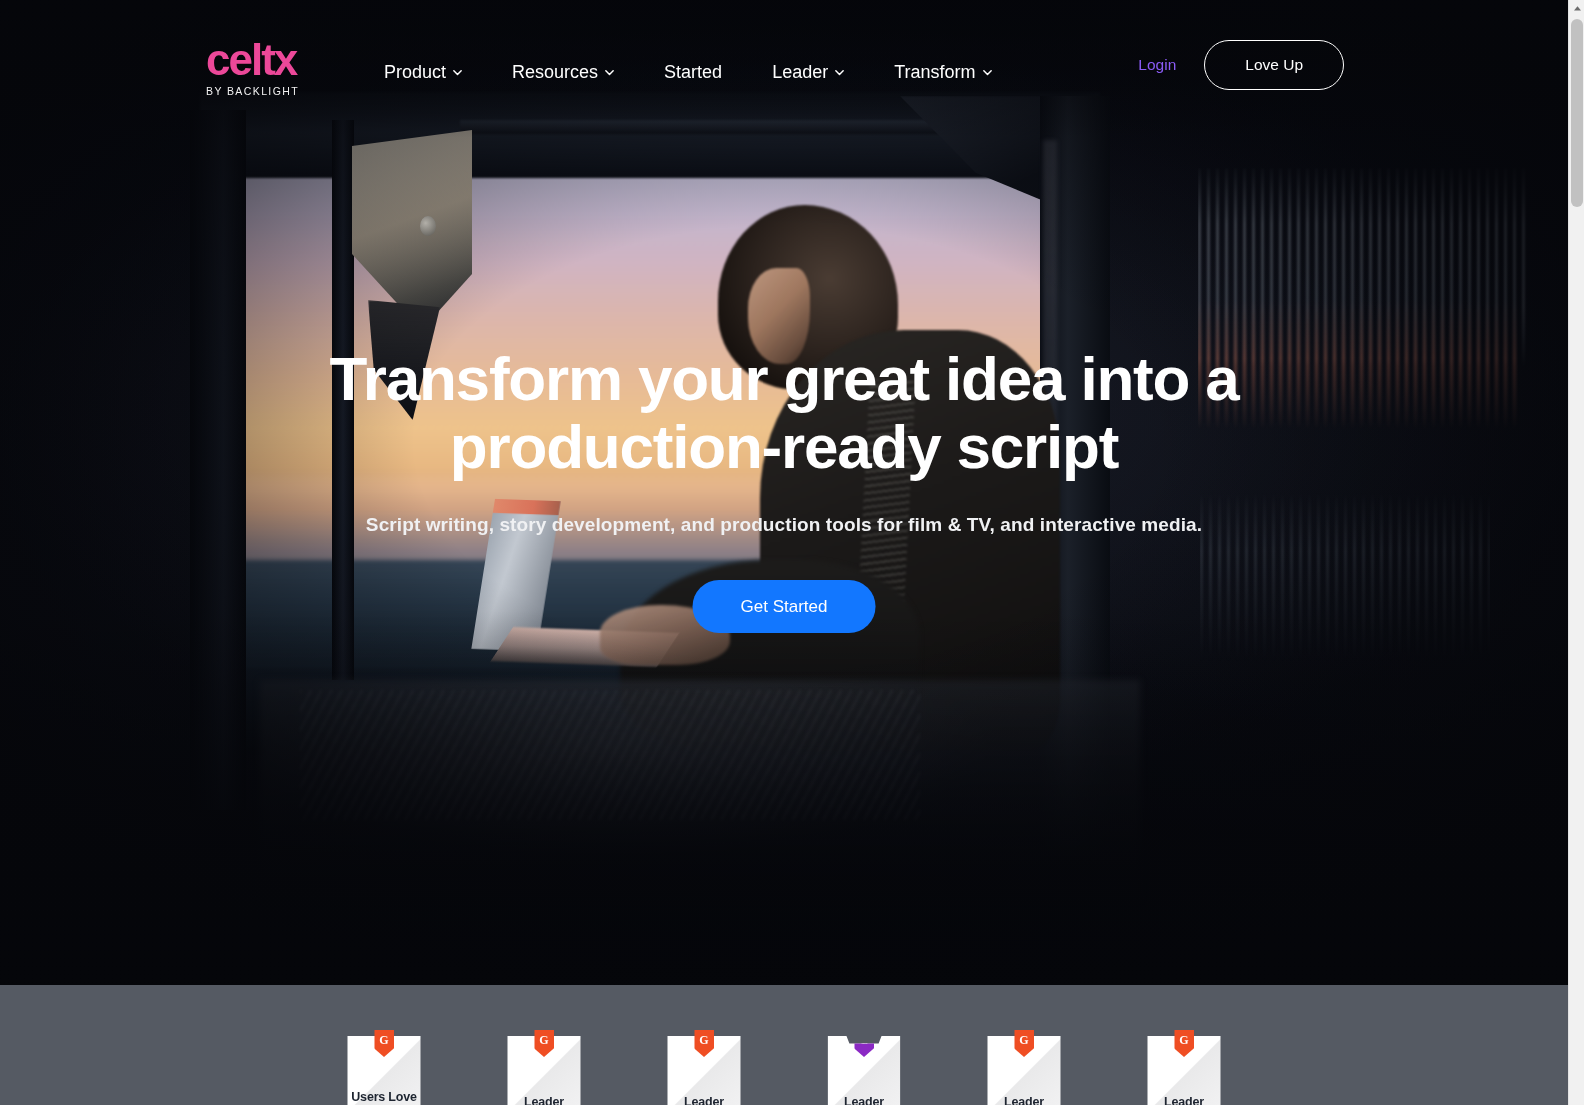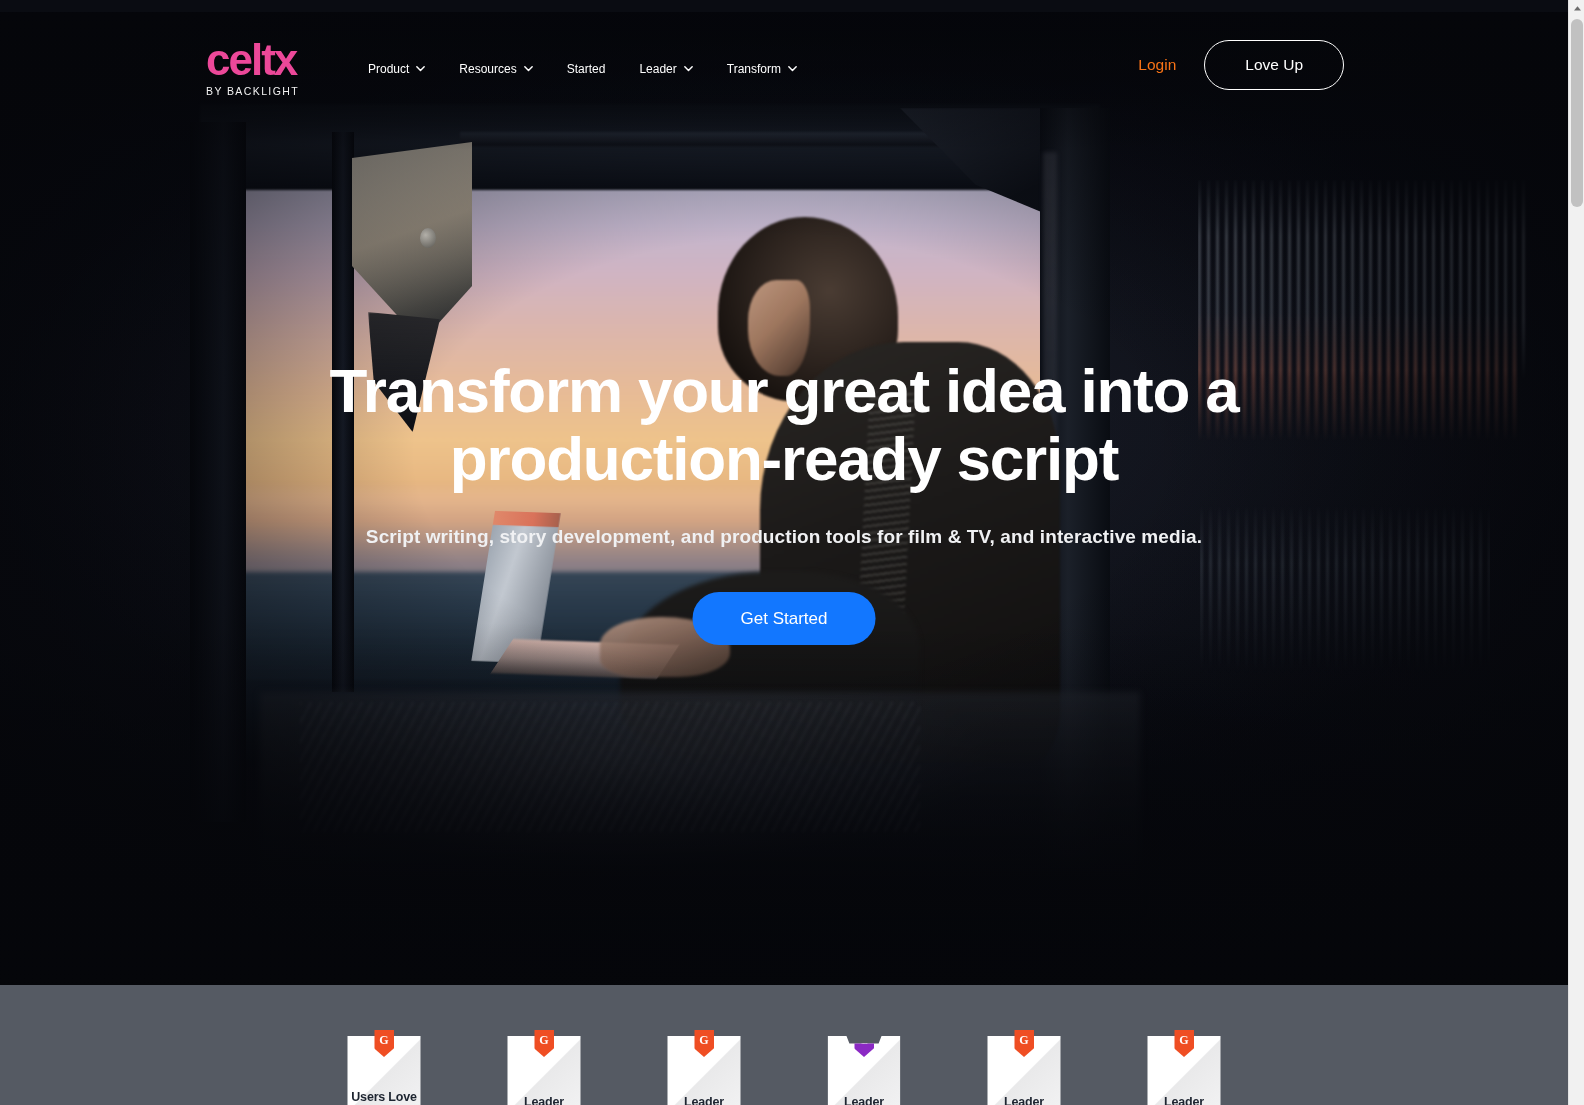--- a/index.html
+++ b/index.html
@@ -9,21 +9,21 @@
     background:#0a0c12;
     font-family:"Liberation Sans", sans-serif;
   }
 
   .viewport { position:relative; width:1584px; height:1105px; overflow:hidden; background:#0a0c12; }
 
   
   .page { position:absolute; left:0; top:0; width:1568px; height:1105px; overflow:hidden; background:#0a0c12; }
 
   
-  .hero { position:absolute; left:0; top:12px; width:1568px; height:985px; overflow:hidden; background:#737373; }
+  .hero { position:absolute; left:0; top:0; width:1568px; height:985px; overflow:hidden; background:#737373; }
 
   
   .photo { position:absolute; inset:0; overflow:hidden; }
 
   
   .photo .interior {
     position:absolute; inset:0;
     background:
       radial-gradient(ellipse 70% 55% at 50% 42%, rgba(40,44,58,.55) 0%, rgba(10,12,18,0) 72%),
       linear-gradient(180deg,#060810 0%,#090b12 35%,#0a0c13 65%,#070910 100%);
@@ -250,30 +250,30 @@
     color:#ec4899;
   }
   .logo-sub {
     font-family:"Liberation Sans", sans-serif;
     font-size:10.5px; letter-spacing:1.4px; color:#f2f2f2; margin-top:5px; font-weight:400;
   }
 
   .nav-links { position:absolute; left:368px; top:56px; display:flex; align-items:center; gap:0; }
   .nav-item {
     display:flex; align-items:center; gap:6px;
-    color:#ffffff; font-size:12px; font-weight:400;
+    color:#ffffff; font-size:18px; font-weight:400;
     padding:6px 18px 6px 0; margin-right:16px;
-    cursor:pointer; white-space:nowrap;
+    cursor:pointer; white-space:nowrap;margin-left:16px;
   }
   .nav-item:last-child{ margin-right:0; }
   .caret { width:10px; height:10px; display:inline-block; position:relative; top:-1px; }
   .caret svg{ display:block; }
 
   .nav-right { position:absolute; right:224px; top:40px; display:flex; align-items:center; gap:28px; }
-  .login-link { color:#f97316; font-size:15.5px; cursor:pointer; }
+  .login-link { color:#8b5cf6; font-size:15.5px; cursor:pointer; }
   .signup-btn {
     border:1.6px solid #ffffff; border-radius:40px;
     color:#fff; font-size:15.5px;
     padding:16px 40px; background:transparent; cursor:pointer;
     line-height:1;
   }
 
   
   .hero-text { position:absolute; left:0; top:0; width:1568px; z-index:20; text-align:center; }
   .headline {

